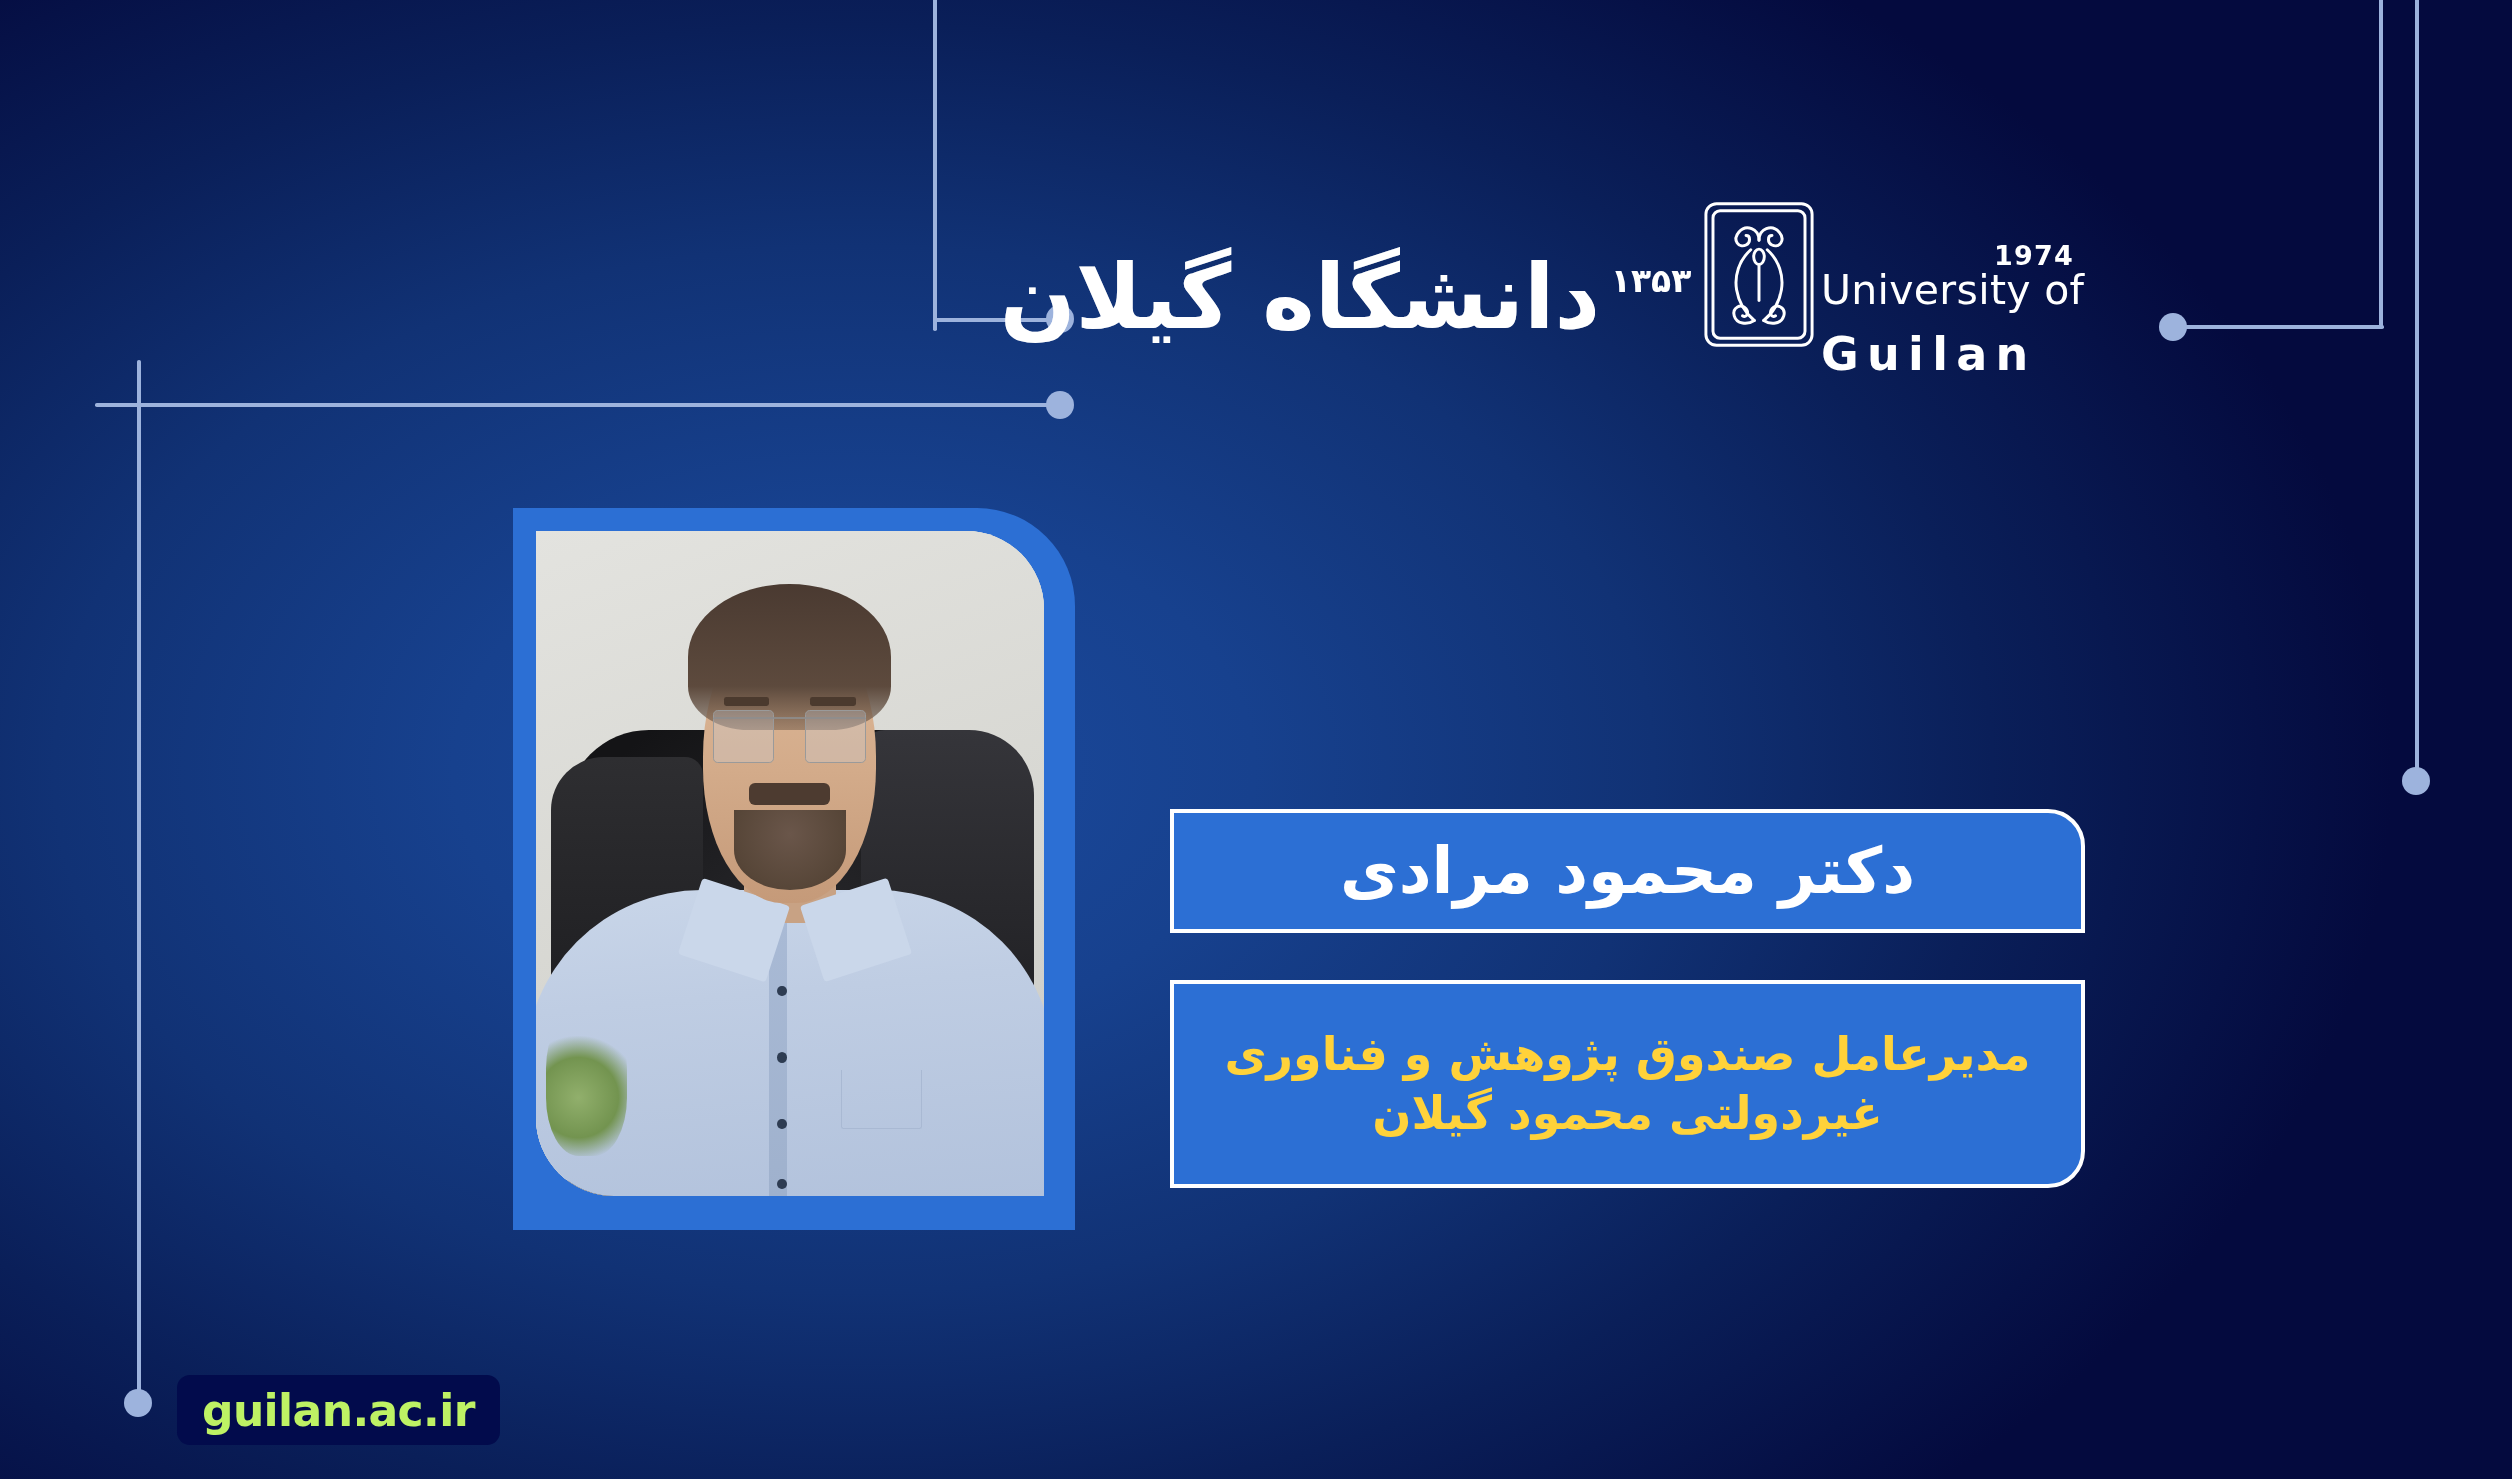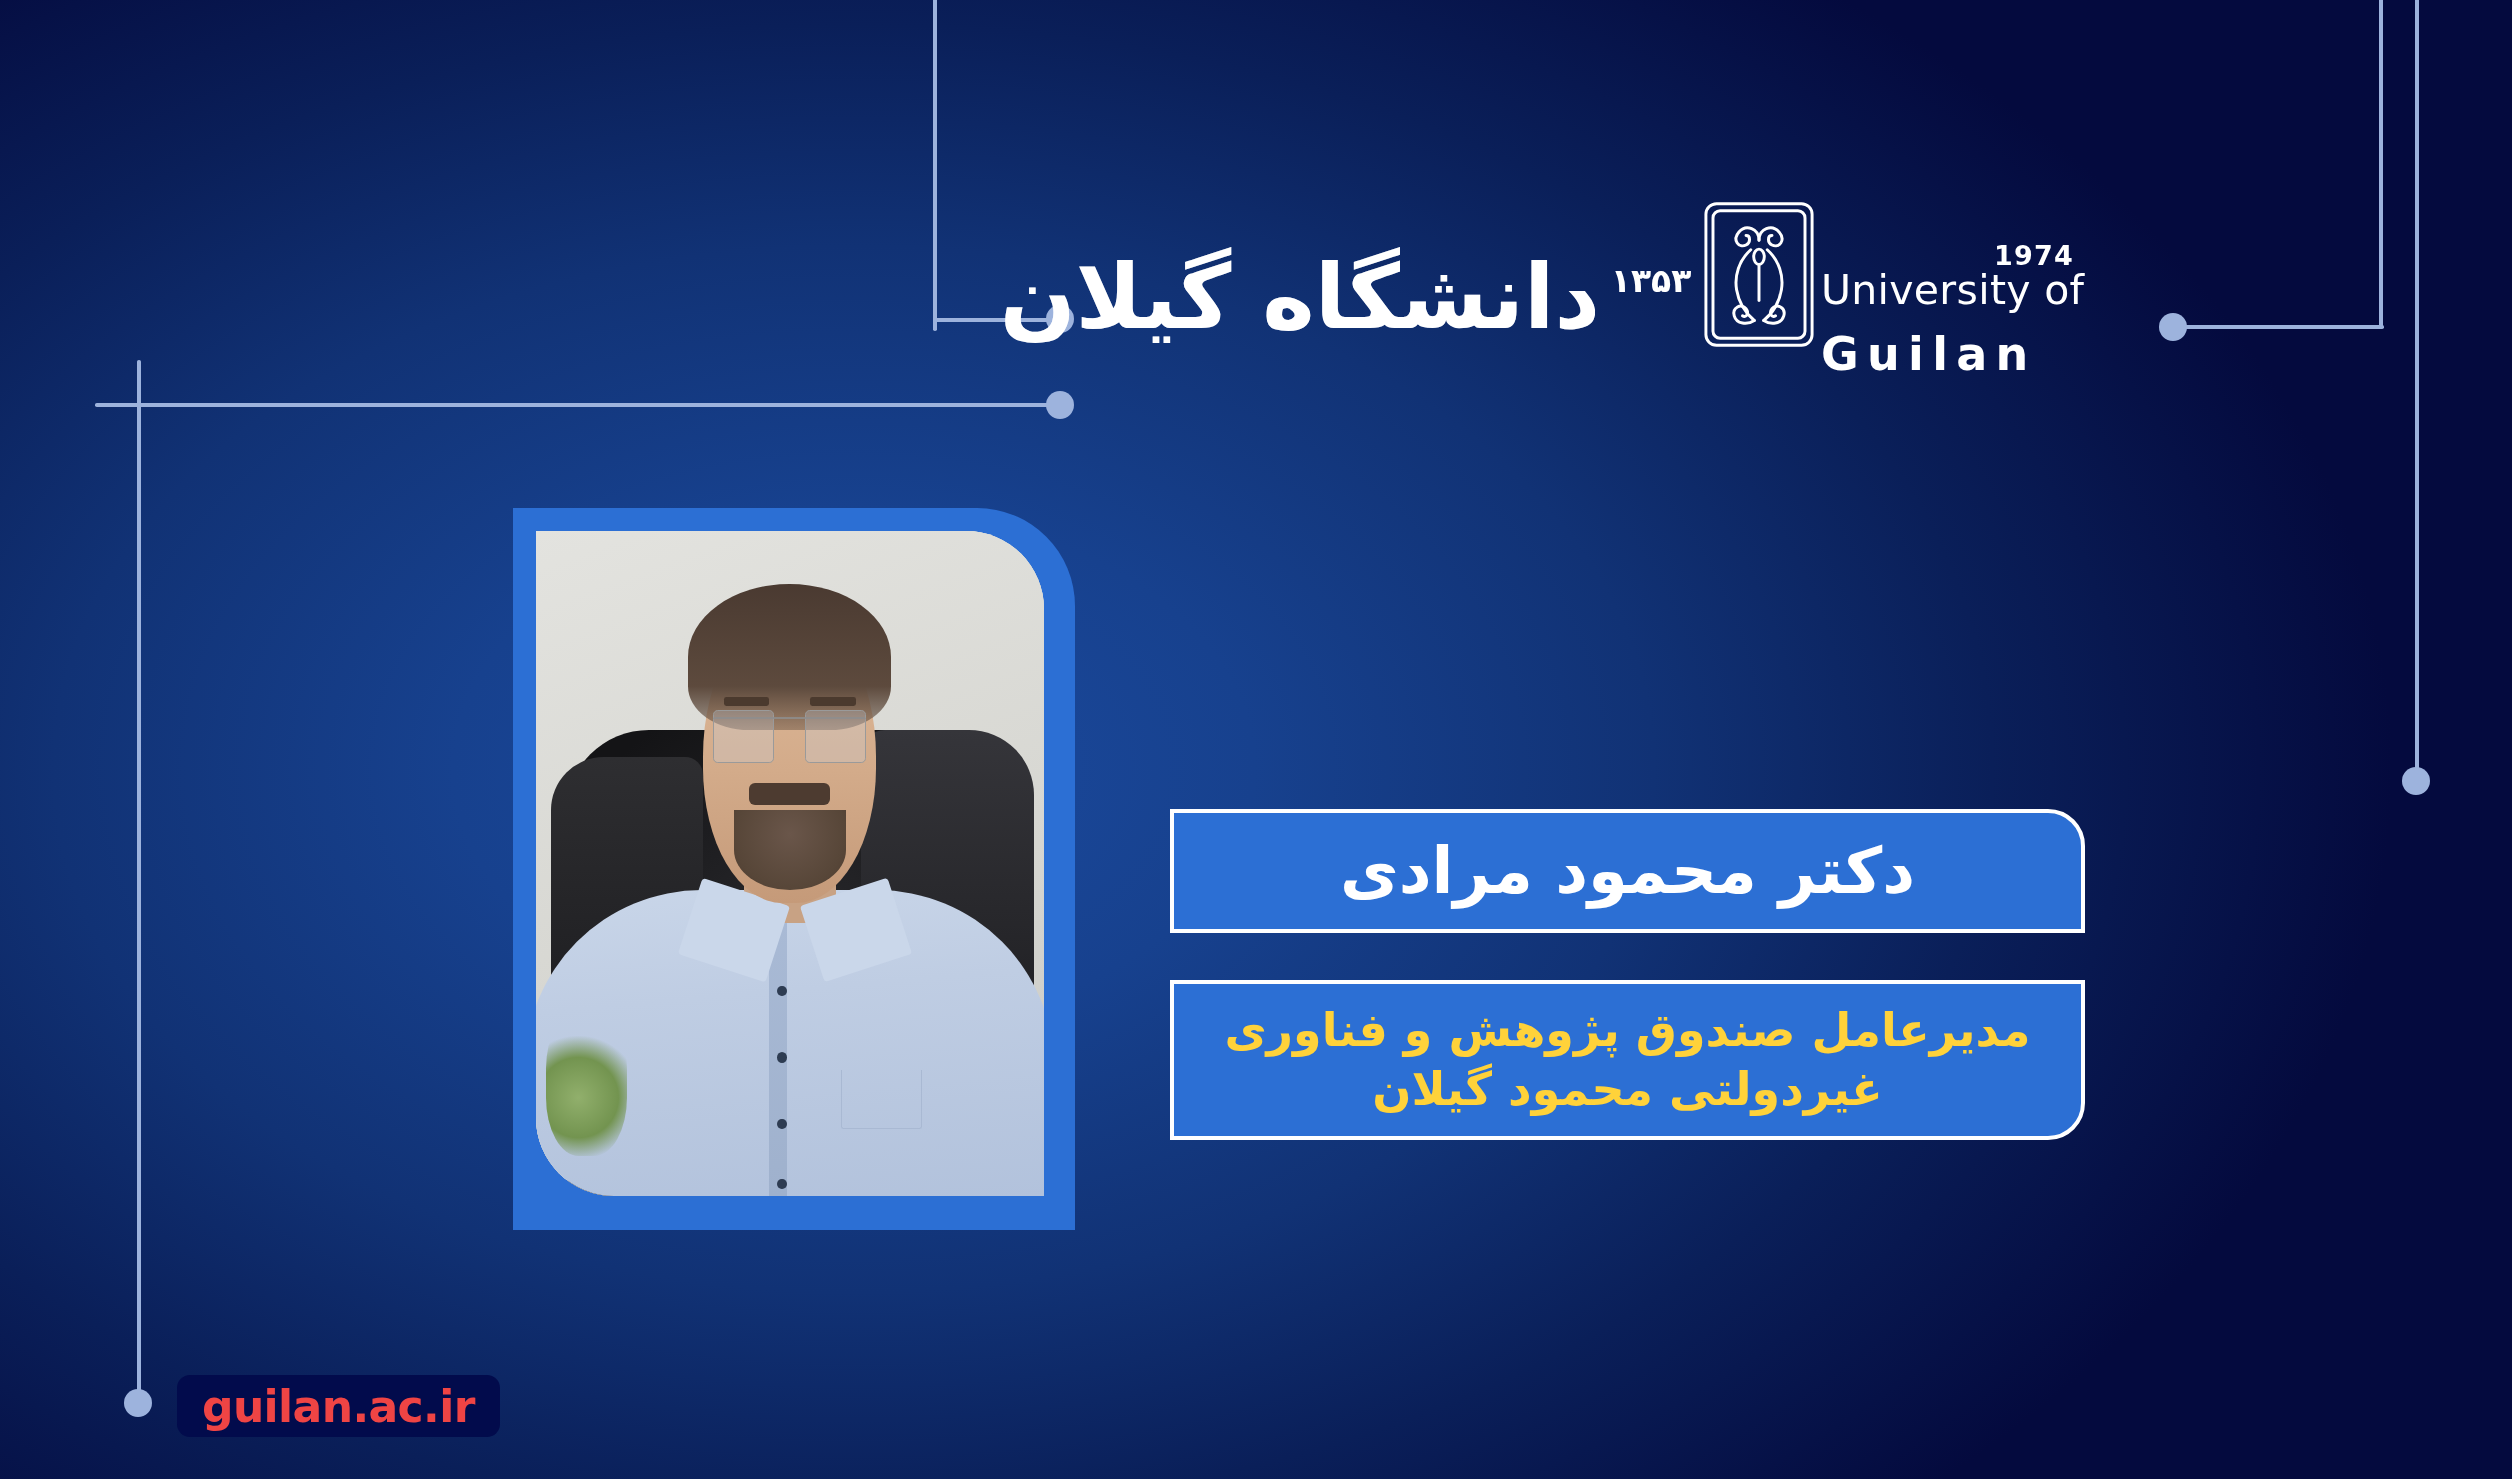--- a/index.html
+++ b/index.html
@@ -179,41 +179,41 @@
     border-radius:0 37px 0 0;
   }
   #name-plate .txt{
     color:#ffffff;
     font-size:64px;font-weight:700;
     line-height:1.1;
     letter-spacing:0px;
     padding:0 24px;
   }
   #title-plate{
-    left:1170px;top:980px;width:915px;height:160px;
+    left:1170px;top:980px;width:915px;height:208px;
     border-radius:0 0 37px 0;
     align-items:center;
   }
   #title-plate .txt{
     color:#FFD23A;
     font-size:46px;font-weight:700;
     line-height:1.28;
     padding:0 26px;
   }
 
   
   #url-badge{
     position:absolute;
     left:177px;top:1375px;
-    height:62px;
+    height:70px;
     padding:0 25px;
     display:flex;align-items:center;
     background:#020b4c;
     border-radius:13px;
-    color:#ef4444;
+    color:#bef264;
     direction:ltr;
     font-size:44px;
     font-weight:700;
     letter-spacing:-0.6px;
   }
 </style>
 </head>
 <body>
 
 <div class="stage">

